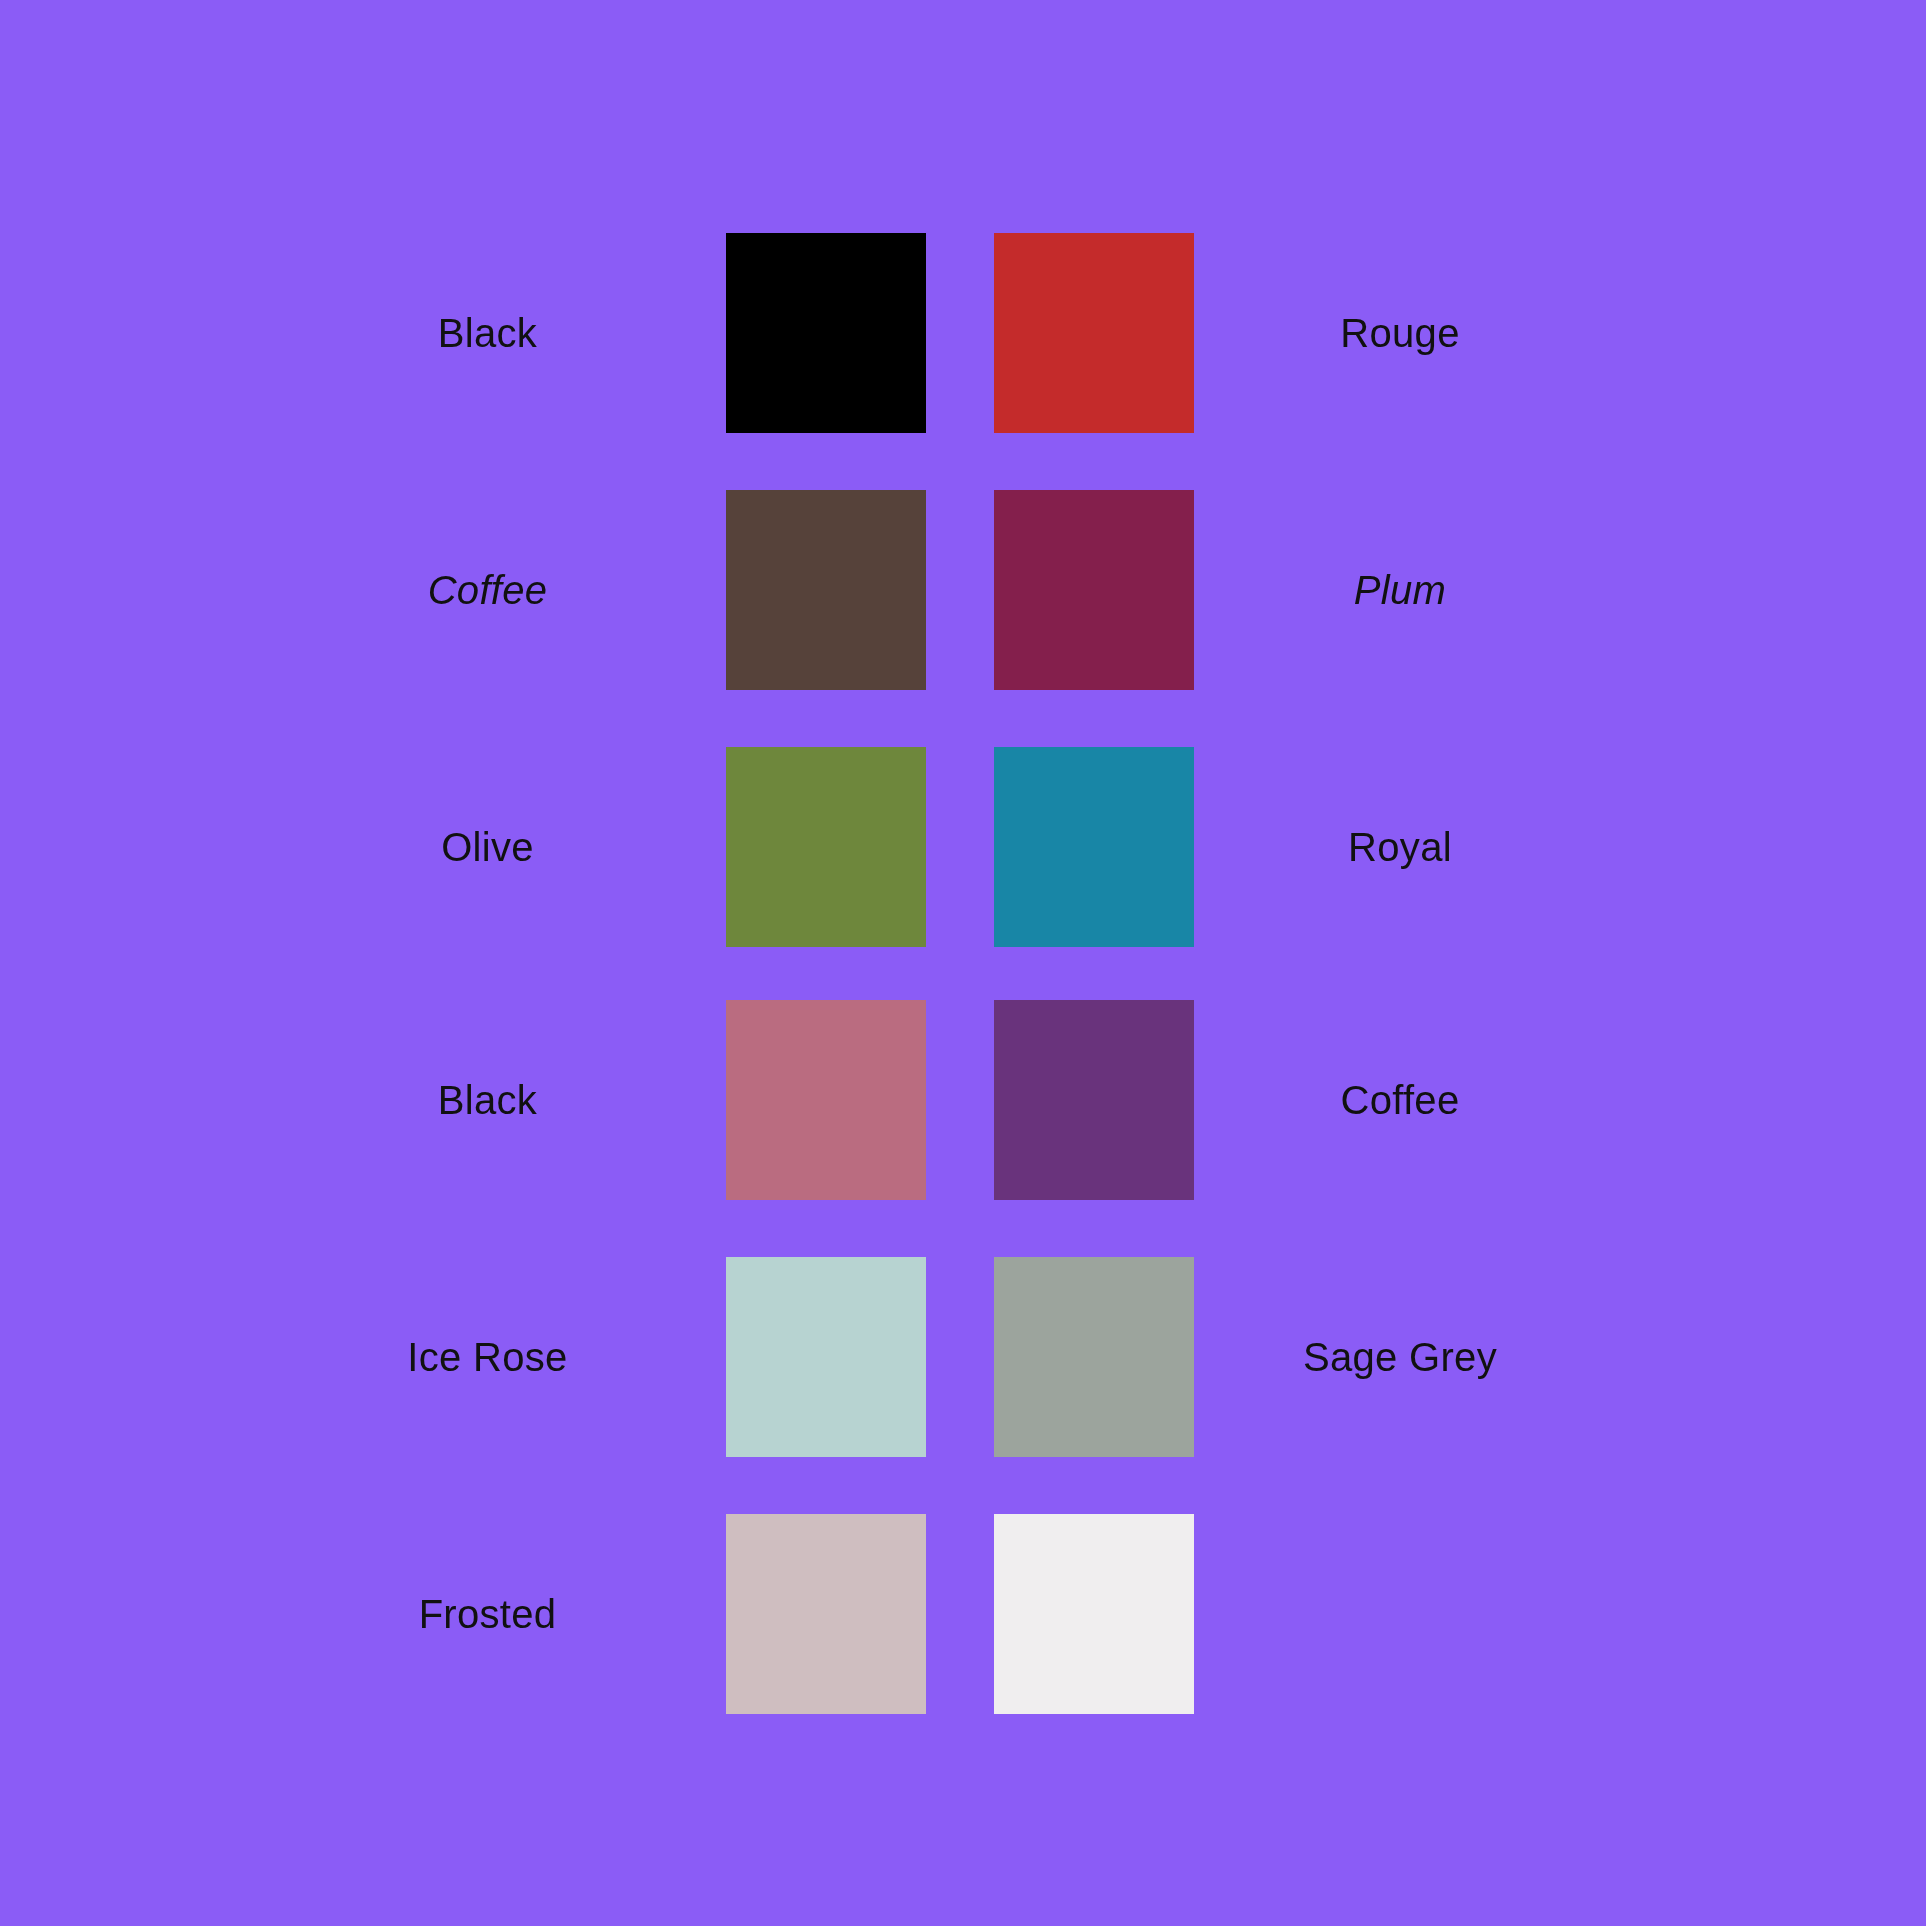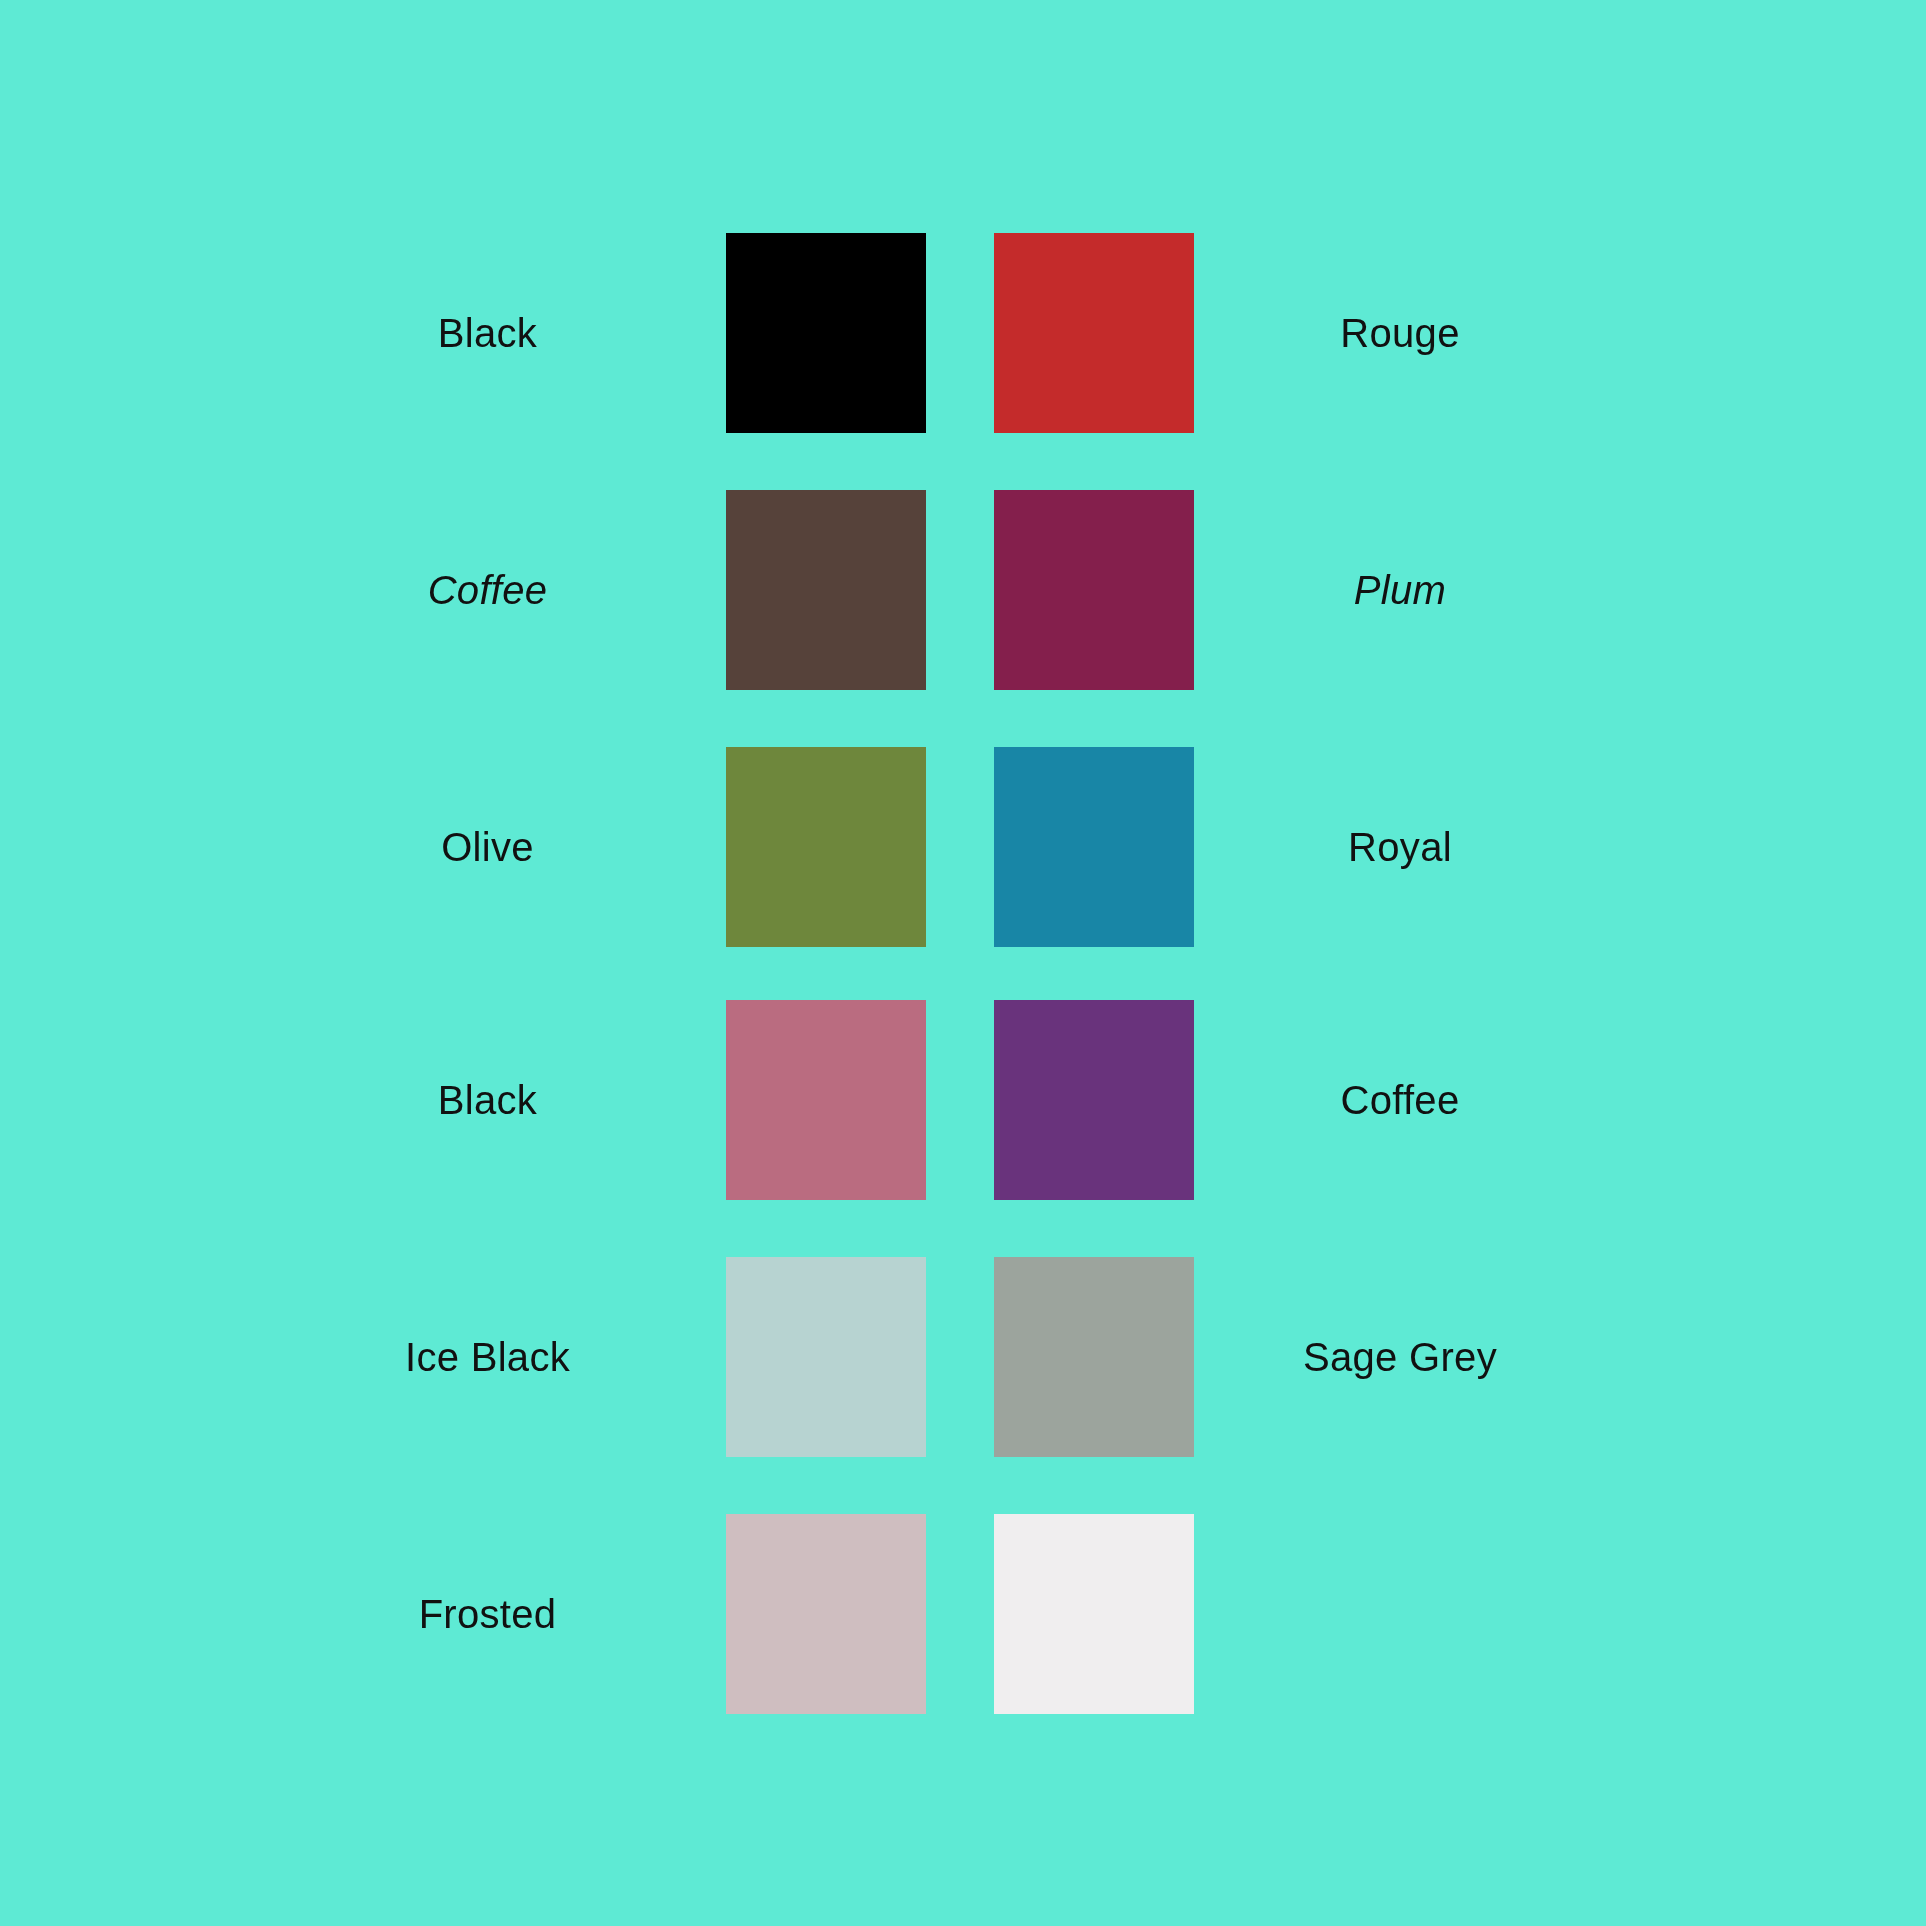--- a/index.html
+++ b/index.html
@@ -11,21 +11,21 @@
     height: 1926px;
     background: #ffffff;
     font-family: "Liberation Sans", sans-serif;
     overflow: hidden;
   }
 
   #swatch-board {
     position: relative;
     width: 1926px;
     height: 1926px;
-    background: #5eead4;
+    background: #8b5cf6;
   }
 
   .swatch-grid {
     position: absolute;
     left: 0;
     top: 0;
     width: 1926px;
     height: 1926px;
   }
 
@@ -110,21 +110,21 @@
     </div>
 
     <div class="swatch-row row-3">
       <div class="label-cell label-left">Black</div>
       <div class="chip chip-left" style="background-color: rgb(186, 108, 128);"></div>
       <div class="chip chip-right" style="background-color: rgb(105, 51, 124);"></div>
       <div class="label-cell label-right">Coffee</div>
     </div>
 
     <div class="swatch-row row-4">
-      <div class="label-cell label-left">Ice Black</div>
+      <div class="label-cell label-left">Ice Rose</div>
       <div class="chip chip-left" style="background-color: rgb(183, 211, 209);"></div>
       <div class="chip chip-right" style="background-color: rgb(156, 164, 157);"></div>
       <div class="label-cell label-right">Sage Grey</div>
     </div>
 
     <div class="swatch-row row-5">
       <div class="label-cell label-left">Frosted</div>
       <div class="chip chip-left" style="background-color: rgb(207, 190, 192);"></div>
       <div class="chip chip-right" style="background-color: rgb(240, 238, 239);"></div>
     </div>

